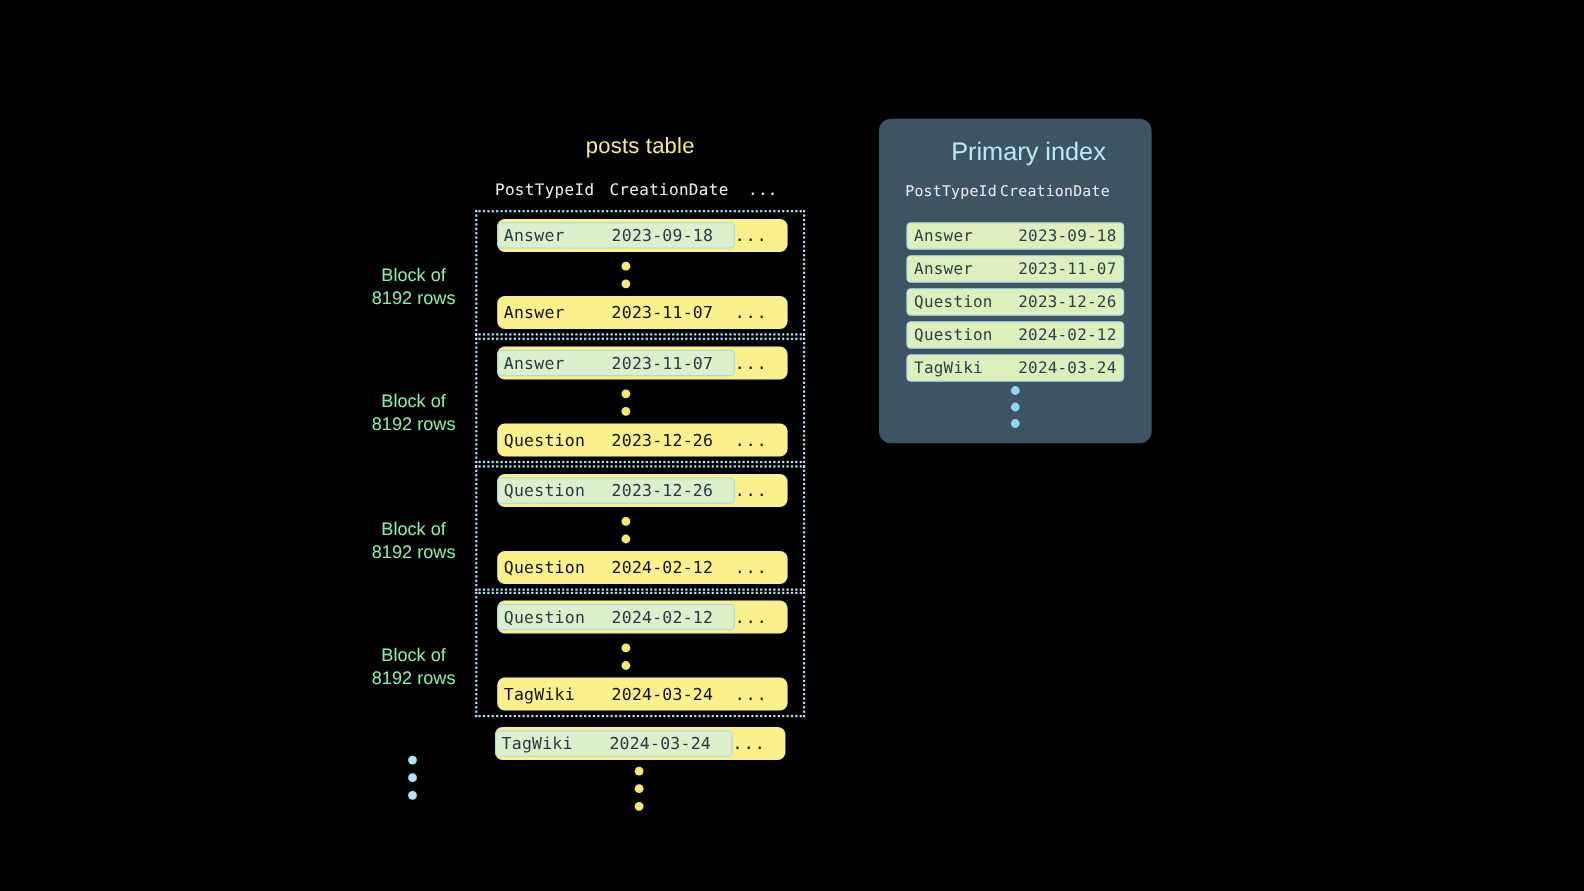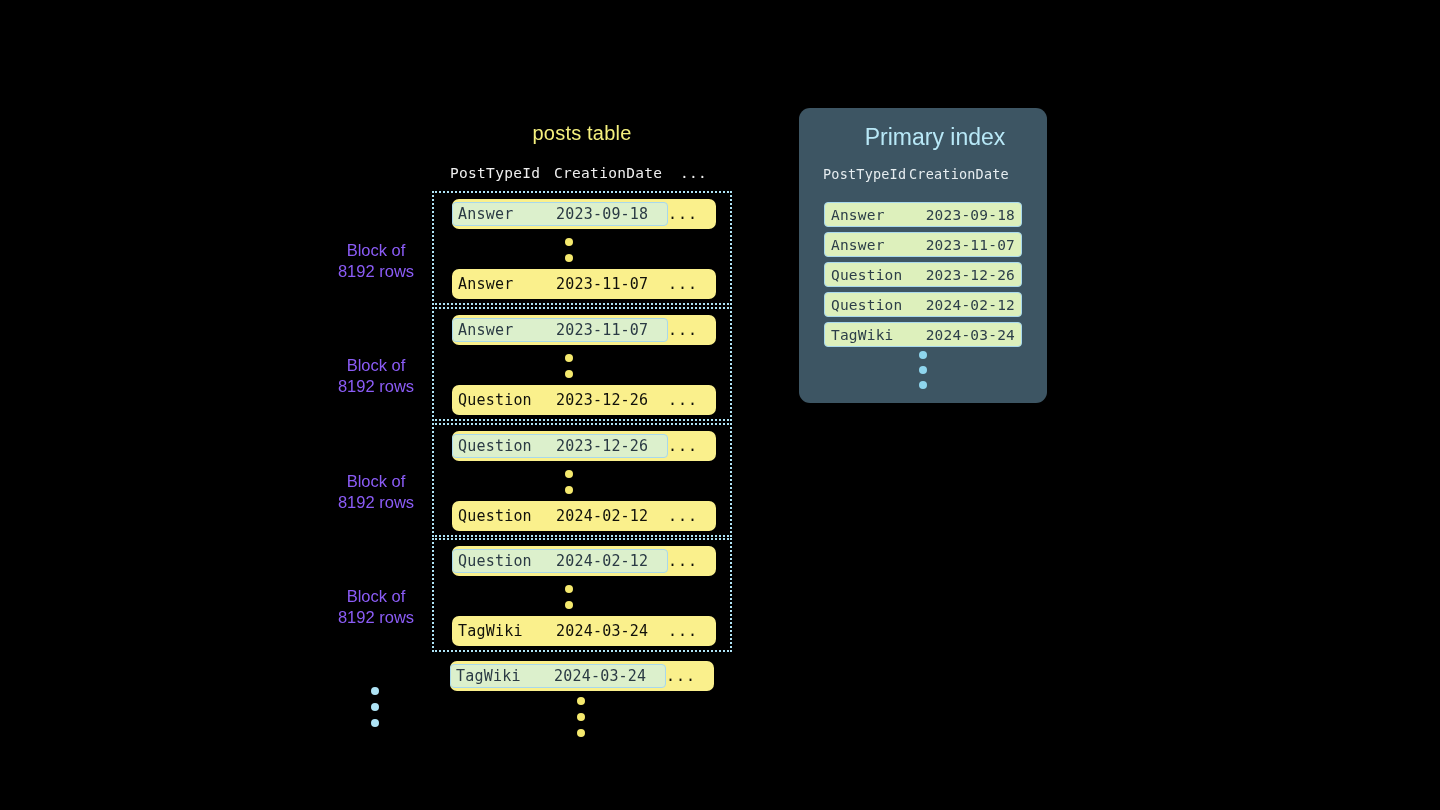--- a/index.html
+++ b/index.html
@@ -195,21 +195,21 @@
     height: 8px;
     border-radius: 50%;
     background: #8FD6EE;
   }
 
   .blk-label {
     position: absolute;
     left: 311px;
     width: 130px;
     text-align: center;
-    color: #8b5cf6;
+    color: #86efac;
     font-size: 16.5px;
     line-height: 21px;
   }
 </style>
 </head>
 <body>
 
 <div class="stage">
 
   <div class="posts-title">posts table</div>

